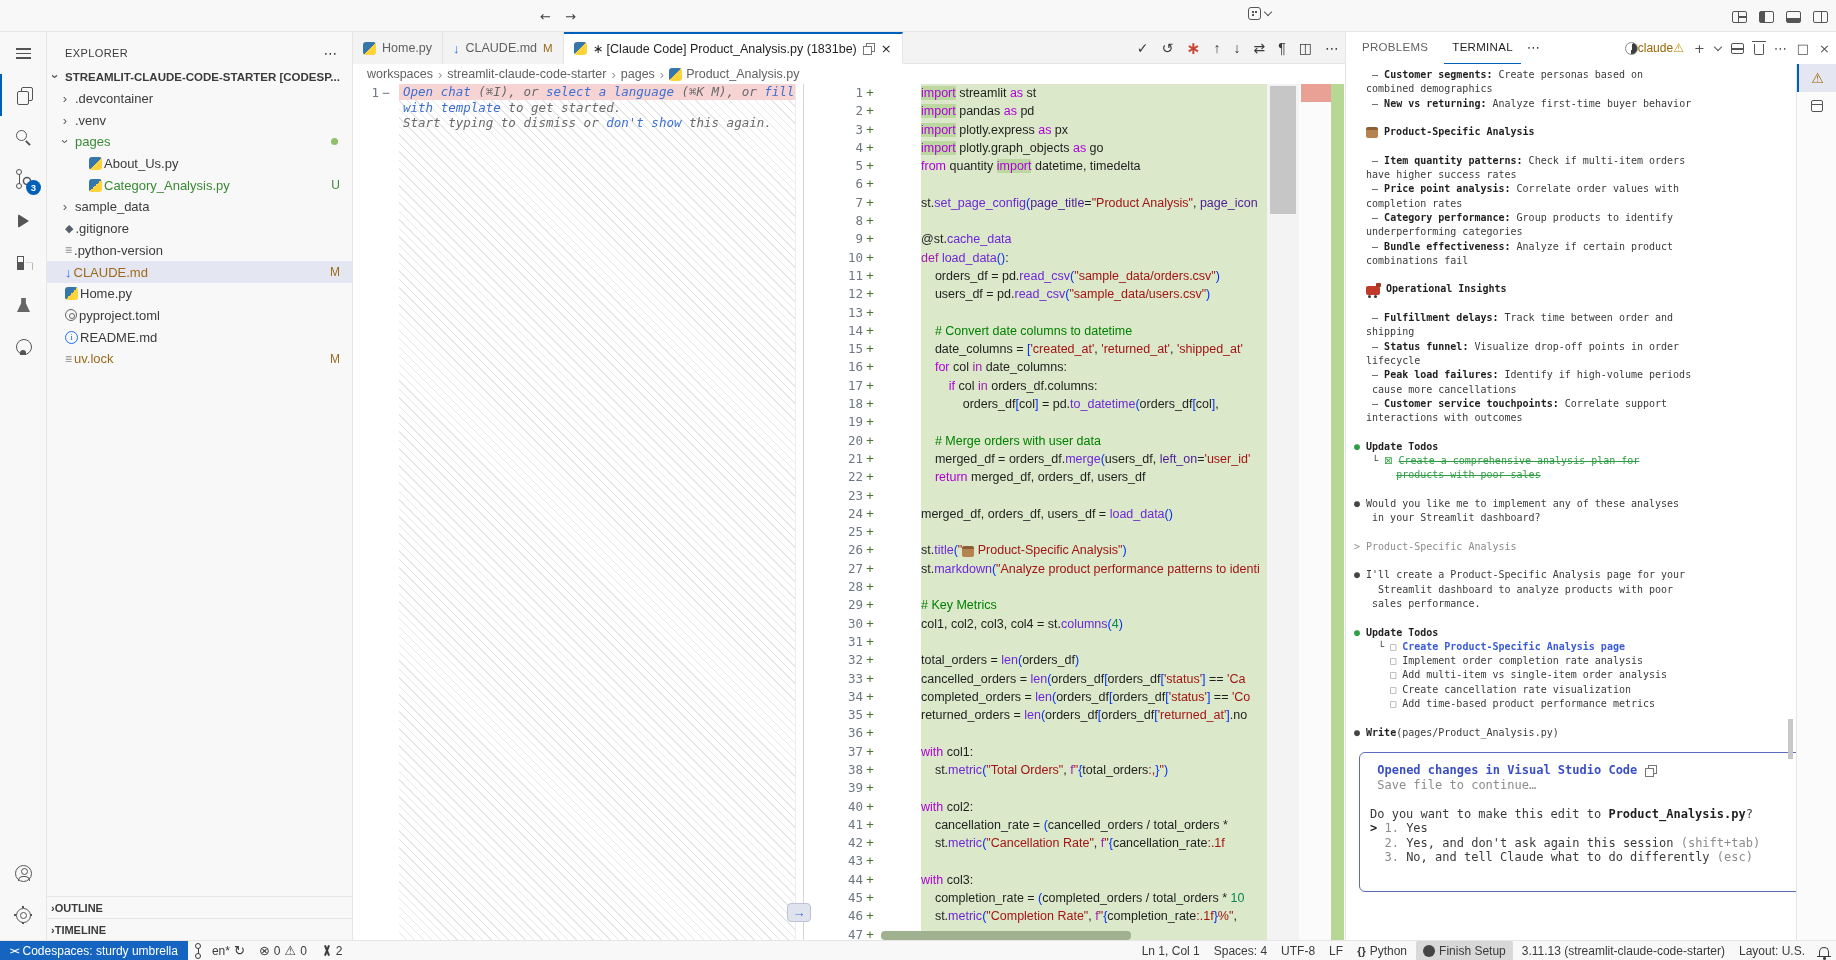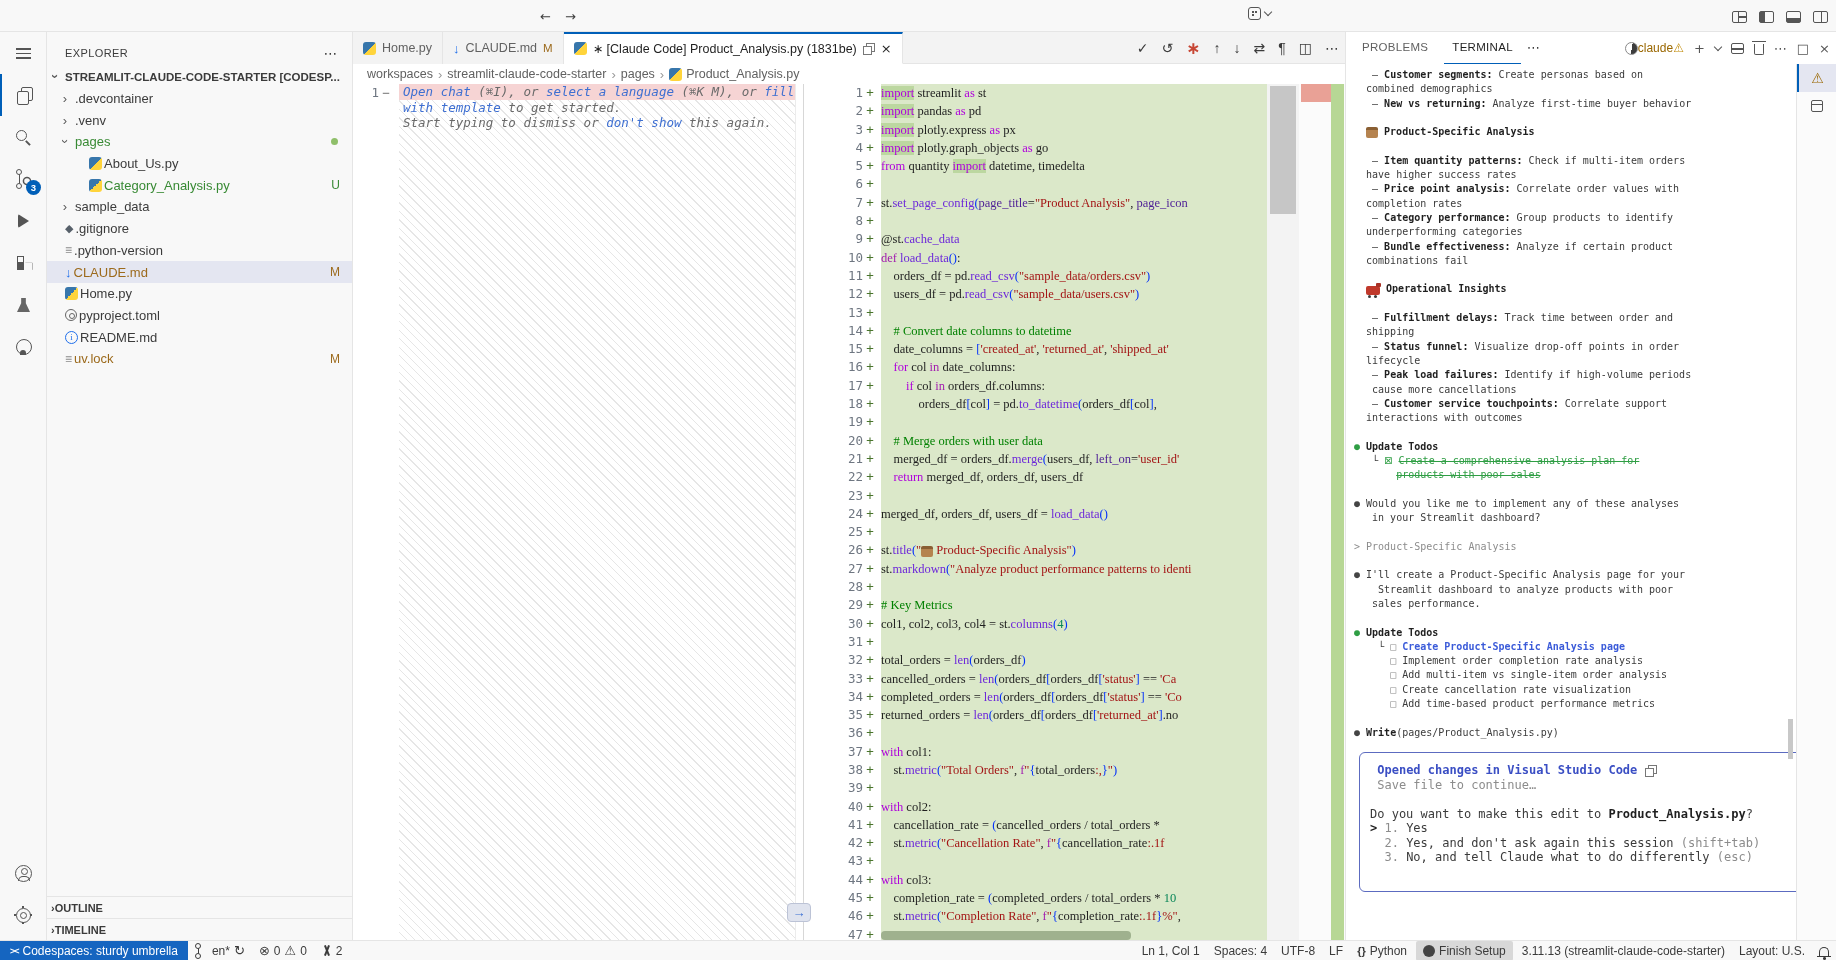--- a/index.html
+++ b/index.html
@@ -68,21 +68,21 @@
   #lg-row .num { width:26px; text-align:right; }
   #lg-row .minus { width:14px; text-align:center; color:#777; }
   #sash { position:absolute; left:442px; top:0; width:20px; bottom:0; background:#fff; border-left:1px solid #ececec; }
   #sash-line { position:absolute; left:450px; top:0; width:1px; bottom:0; background:#d7d7d7; }
   #diff-arrow { position:absolute; left:434px; top:819px; width:24px; height:19px; background:#dfe3ee; border:1px solid #bcc3d6; border-radius:4px; color:#3b6fd4; display:flex; align-items:center; justify-content:center; font-size:13px; cursor:pointer; z-index:5; }
   #right-pane { position:absolute; left:462px; right:0; top:0; bottom:0; overflow:hidden; }
   .code-row { display:flex; height:18.3px; line-height:18.3px; font-size:12.5px; }
   .code-row .g { flex:0 0 66px; display:flex; background:#fff; color:#6e7681; }
   .code-row .g .n { width:48px; text-align:right; }
   .code-row .g .pl { width:14px; text-align:center; color:#49742c; }
-  .code-row pre { flex:1; background:#dbe8c9; white-space:pre; overflow:hidden; font-family:Liberation Serif, serif; }
+  .code-row pre { flex:1; background:#dbe8c9; white-space:pre; overflow:hidden; font-family:Liberation Sans, sans-serif;margin-left:40px; }
   .k{color:#af00db}.kb{color:#a21caf}.fn{color:#6d28d9}.s{color:#a31515}.c{color:#008000}
   .n2{color:#098658}.pp{color:#4c1d95}.t{color:#1f1f1f}.b2{color:#0431fa}
   .hl{background:#bcd7a0}
   #v-scroll { position:absolute; right:46px; top:0; width:32px; height:100%; background:#f3f3f3; }
   #v-thumb { position:absolute; right:49px; top:2px; width:26px; height:128px; background:#c6c6c6; }
   #ov-ruler { position:absolute; right:0; top:0; width:46px; height:100%; background:#fbfbfb; }
   #ov-red { position:absolute; right:14px; top:0; width:30px; height:18px; background:#e9a196; }
   #ov-green { position:absolute; right:1px; top:0; width:13px; height:100%; background:#b7d795; }
   #h-scroll { position:absolute; left:66px; bottom:0; width:250px; height:9px; background:#9fb18e; border-radius:4px; }
 

